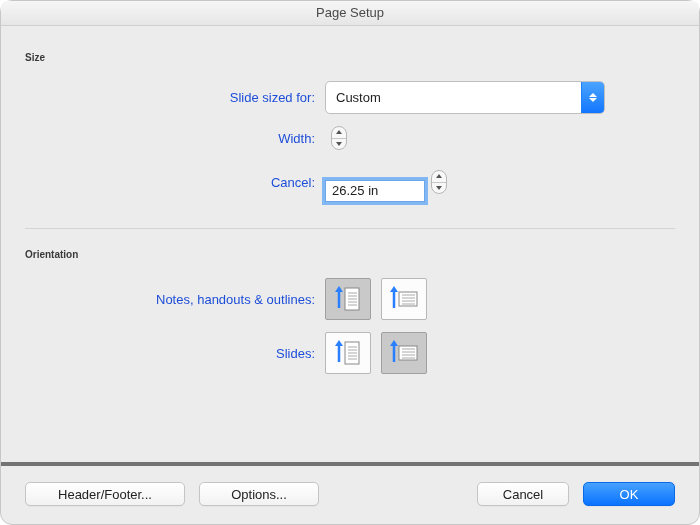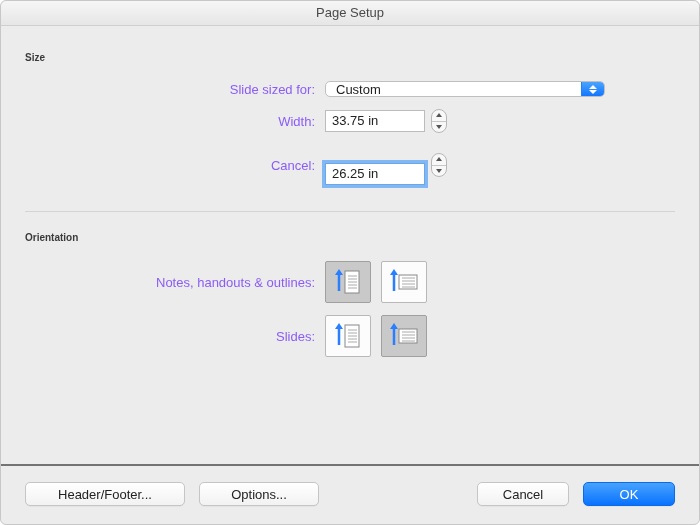--- a/index.html
+++ b/index.html
@@ -12,21 +12,21 @@
     color: #222;
     background: #fff;
     overflow: hidden;
   }
   .window {
     width: 700px;
     height: 525px;
     display: flex;
     flex-direction: column;
     border: 1px solid #c7c7c7;
-    border-radius: 6px;
+    border-radius: 12px;
     box-sizing: border-box;
     background: #ececec;
   }
   .titlebar {
     height: 24px;
     line-height: 24px;
     text-align: center;
     font-size: 13px;
     color: #4a4a4a;
     background: linear-gradient(#f6f6f6, #e6e6e6);
@@ -52,32 +52,32 @@
   
   .row {
     display: flex;
     align-items: center;
     margin-bottom: 12px;
   }
   .row .label {
     width: 290px;
     text-align: right;
     padding-right: 10px;
-    color: #8b5cf6;
+    color: #1d4ed8;
   }
   .row .control {
     display: flex;
     align-items: center;
   }
 
   
   .select {
     position: relative;
     width: 280px;
-    height: 16px;
+    height: 33px;
     background: #fff;
     border: 1px solid #bfbfbf;
     border-radius: 5px;
     display: flex;
     align-items: center;
     box-sizing: border-box;
     overflow: hidden;
   }
   .select .select-text {
     flex: 1;
@@ -177,21 +177,21 @@
     border-radius: 2px;
   }
   .toggle.selected {
     background: #c9c9c9;
     border-color: #a0a0a0;
   }
   .toggle svg { display: block; }
 
   
   .footer {
-    border-top: 2px solid #737373;
+    border-top: 4px solid #737373;
     padding: 16px 24px 18px 24px;
     display: flex;
     align-items: center;
     gap: 14px;
   }
   .footer .spacer { flex: 1; }
   .btn {
     height: 24px;
     min-width: 92px;
     padding: 0 14px;
@@ -239,21 +239,20 @@
             <div class="tri-down"></div>
           </div>
         </div>
       </div>
     </div>
 
     <div class="row">
       <div class="label">Width:</div>
       <div class="control">
         <div class="numbox">
-          <div class="field">33.75 in</div>
           <div class="stepper">
             <div class="half">
                 <div class="tri-up"></div>
               </div>
             <div class="half">
                 <div class="tri-down"></div>
               </div>
           </div>
         </div>
       </div>

